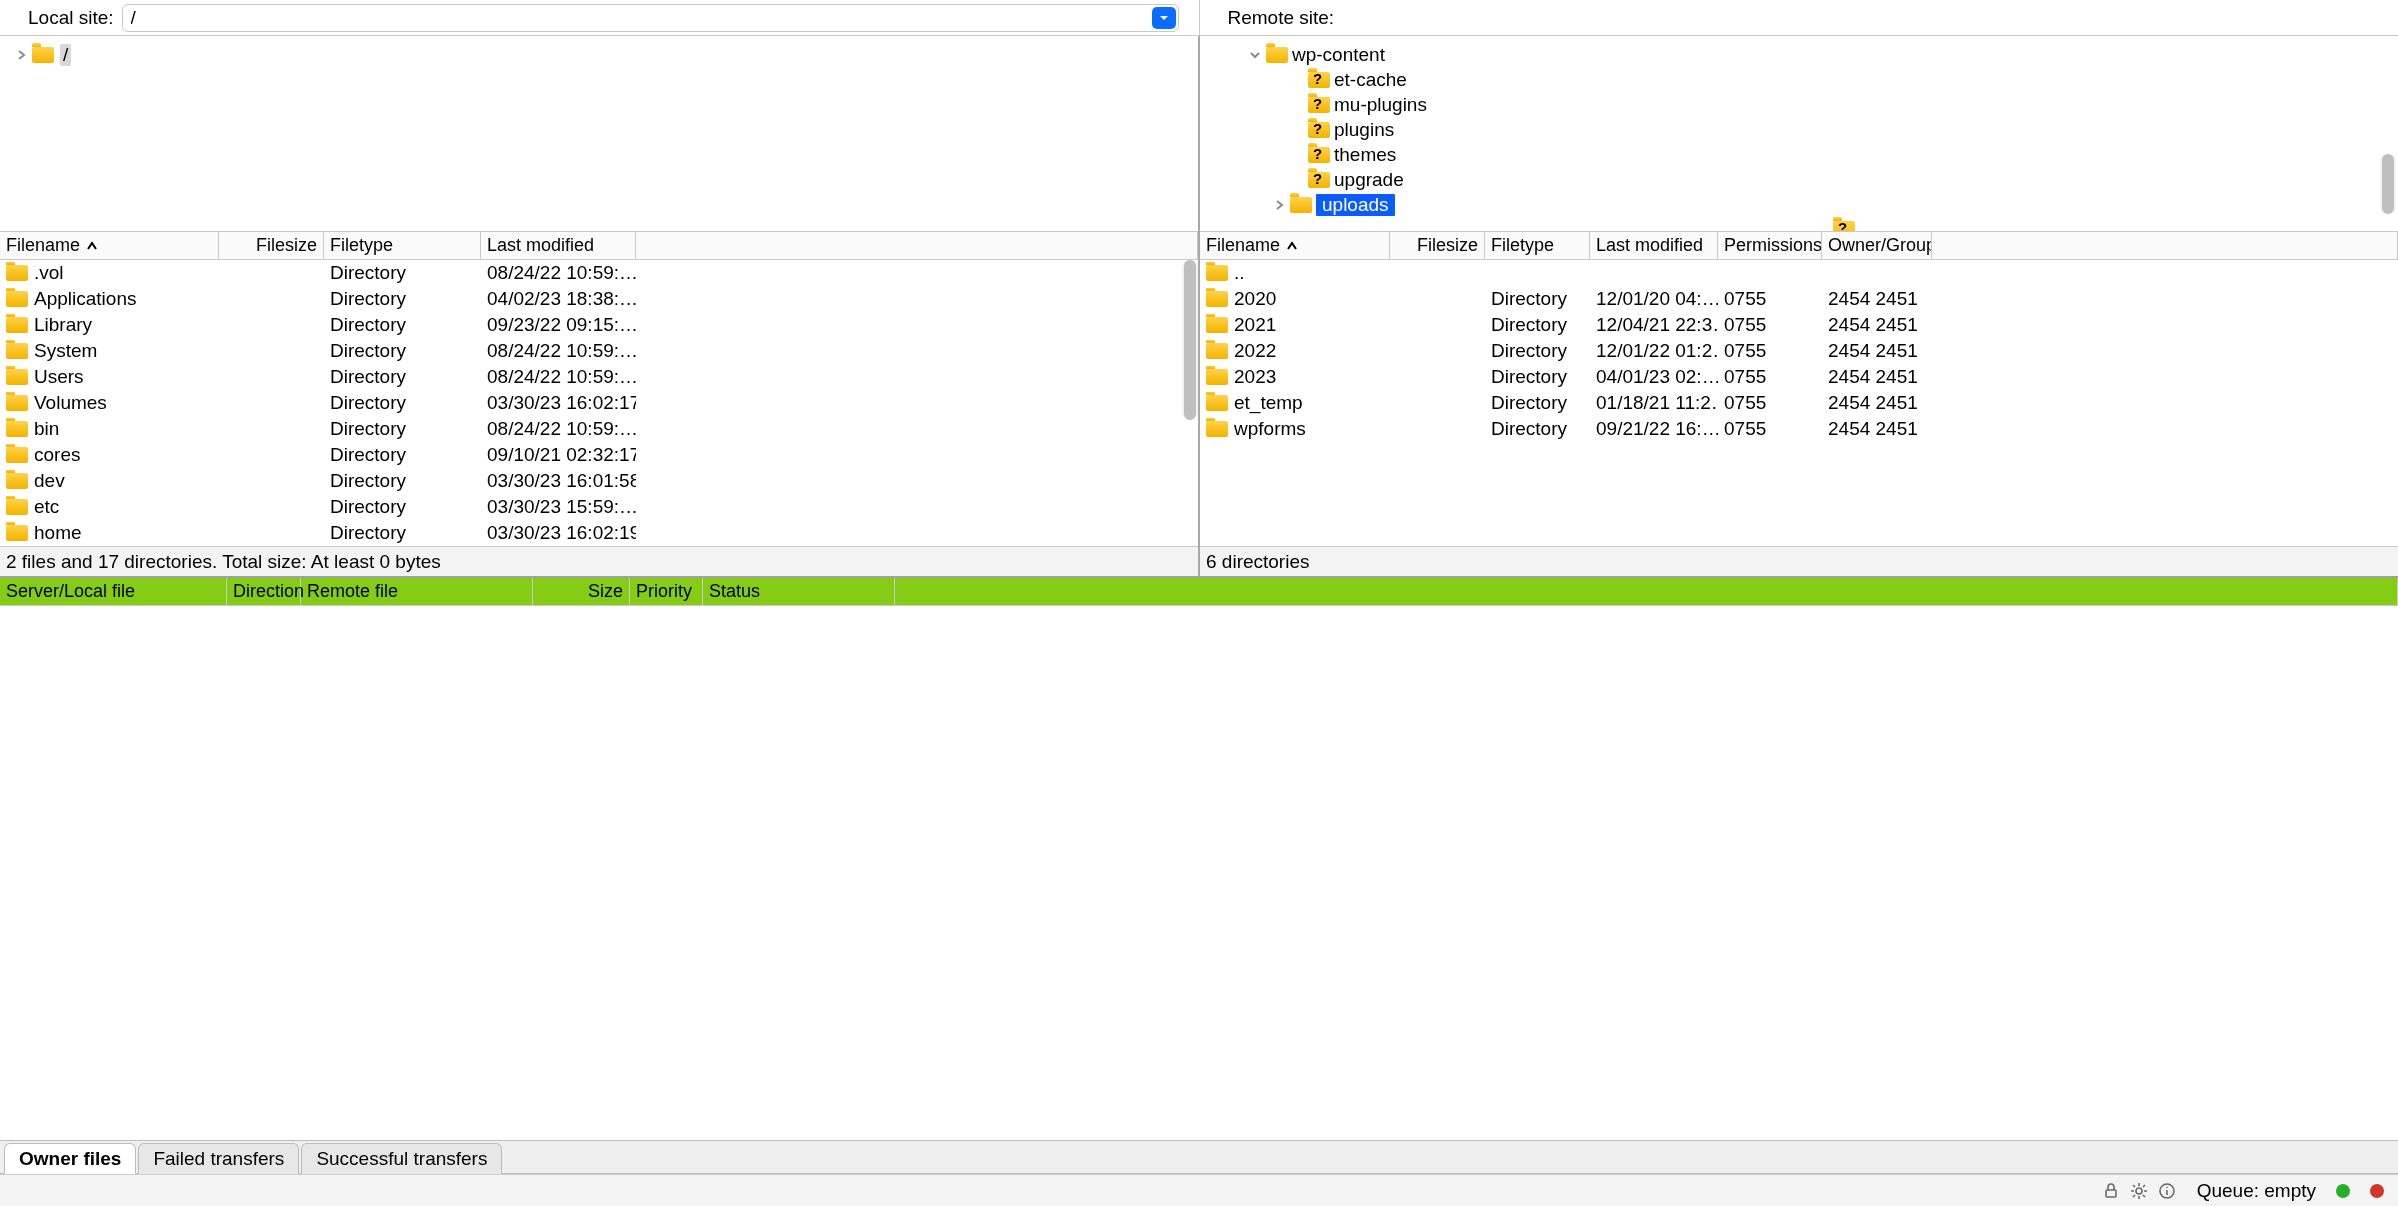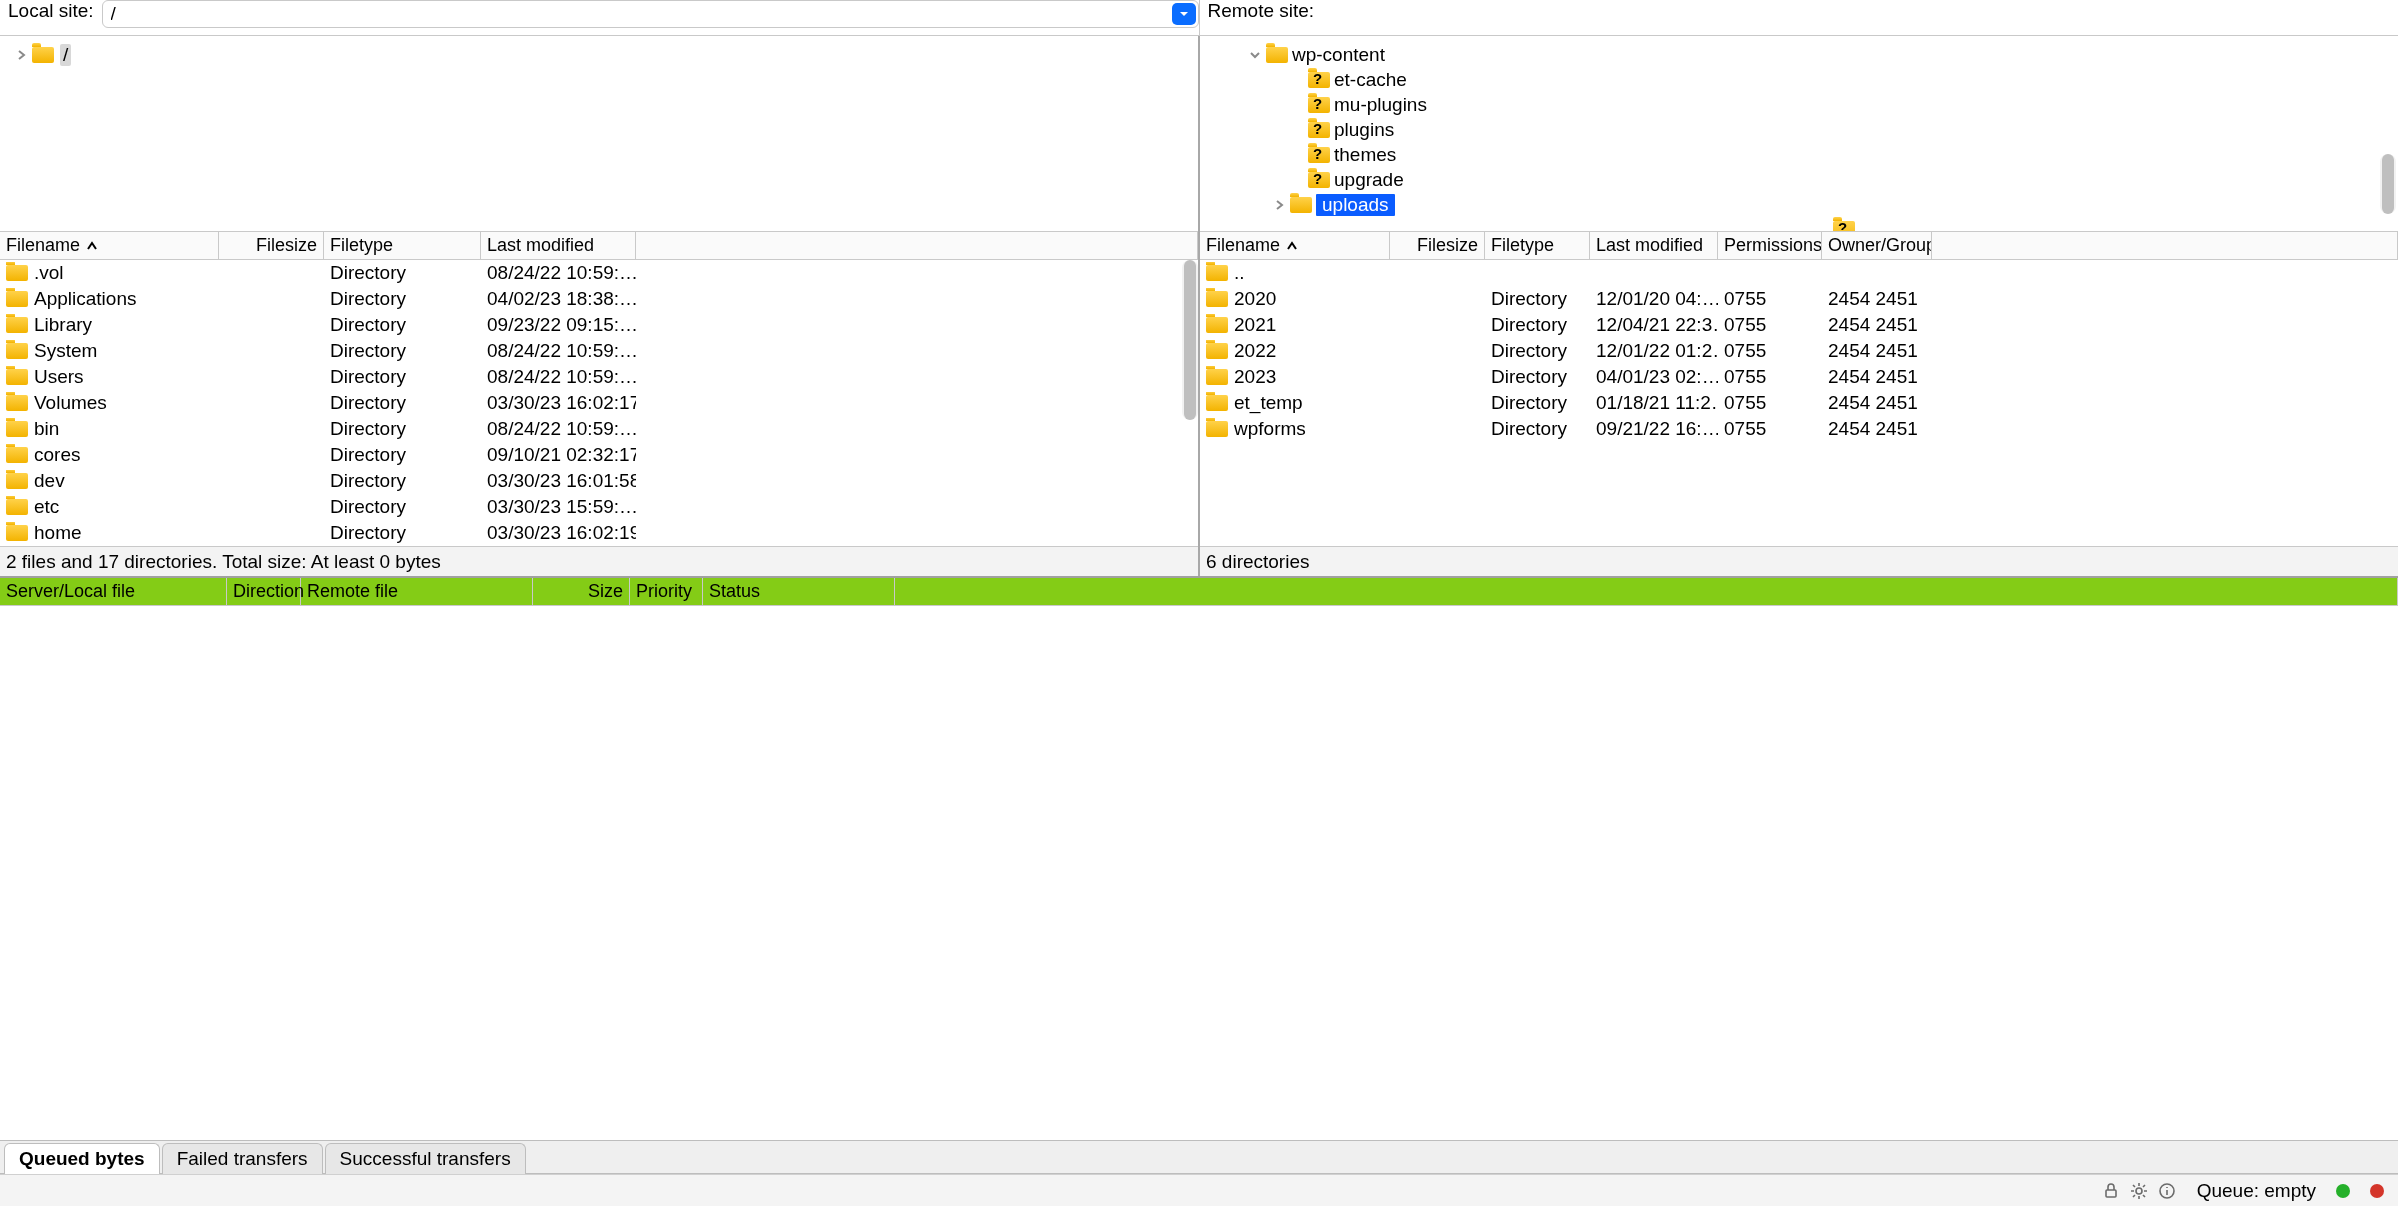--- a/index.html
+++ b/index.html
@@ -7,21 +7,21 @@
   font-family:-apple-system,BlinkMacSystemFont,"Segoe UI",Arial,sans-serif;
   font-size:18px;
   color:#000;
   background:#fff;
   width:2398px;height:1206px;
   display:flex;flex-direction:column;
   overflow:hidden;
 }
 
 .path-row{display:flex;height:36px;border-bottom:1px solid #c9c9c9}
-.path-cell{display:flex;align-items:flex-start;flex:1;padding:0 0}
+.path-cell{display:flex;align-items:center;flex:1;padding:0 20px}
 .path-cell + .path-cell{border-left:1px solid #c9c9c9}
 .path-label{white-space:nowrap;padding:0 8px;font-size:19px}
 .path-input-wrap{flex:1;display:flex;align-items:center;border:1px solid #c9c9c9;border-radius:6px;height:28px;background:#fff;position:relative}
 .path-input{flex:1;border:none;outline:none;font-size:19px;padding:0 8px;background:transparent}
 .dropdown-btn{width:24px;height:22px;margin-right:2px;border-radius:5px;background:#0a6dff;display:flex;align-items:center;justify-content:center}
 .dropdown-btn svg{width:12px;height:12px;fill:#fff}
 
 .panes{flex:0 0 542px;display:flex;border-bottom:2px solid #a0a0a0}
 .pane{flex:1;display:flex;flex-direction:column;min-width:0}
 .pane + .pane{border-left:2px solid #a8a8a8}
@@ -403,21 +403,21 @@
   <div class="col dr">Direction</div>
   <div class="col rf">Remote file</div>
   <div class="col sz">Size</div>
   <div class="col pr">Priority</div>
   <div class="col st">Status</div>
   <div class="col sp"></div>
 </div>
 <div class="queue-body"></div>
 
 <div class="tabs-row">
-  <div class="tab active">Queued bytes</div>
+  <div class="tab active">Owner files</div>
   <div class="tab">Failed transfers</div>
   <div class="tab">Successful transfers</div>
 </div>
 
 <div class="statusbar">
   <div class="icons">
     <span class="mini-icon">
         <svg viewBox="0 0 18 18">
           <rect x="4" y="8" width="10" height="7" rx="1"></rect>
           <path d="M6 8V5a3 3 0 016 0v3" fill="none"></path>

